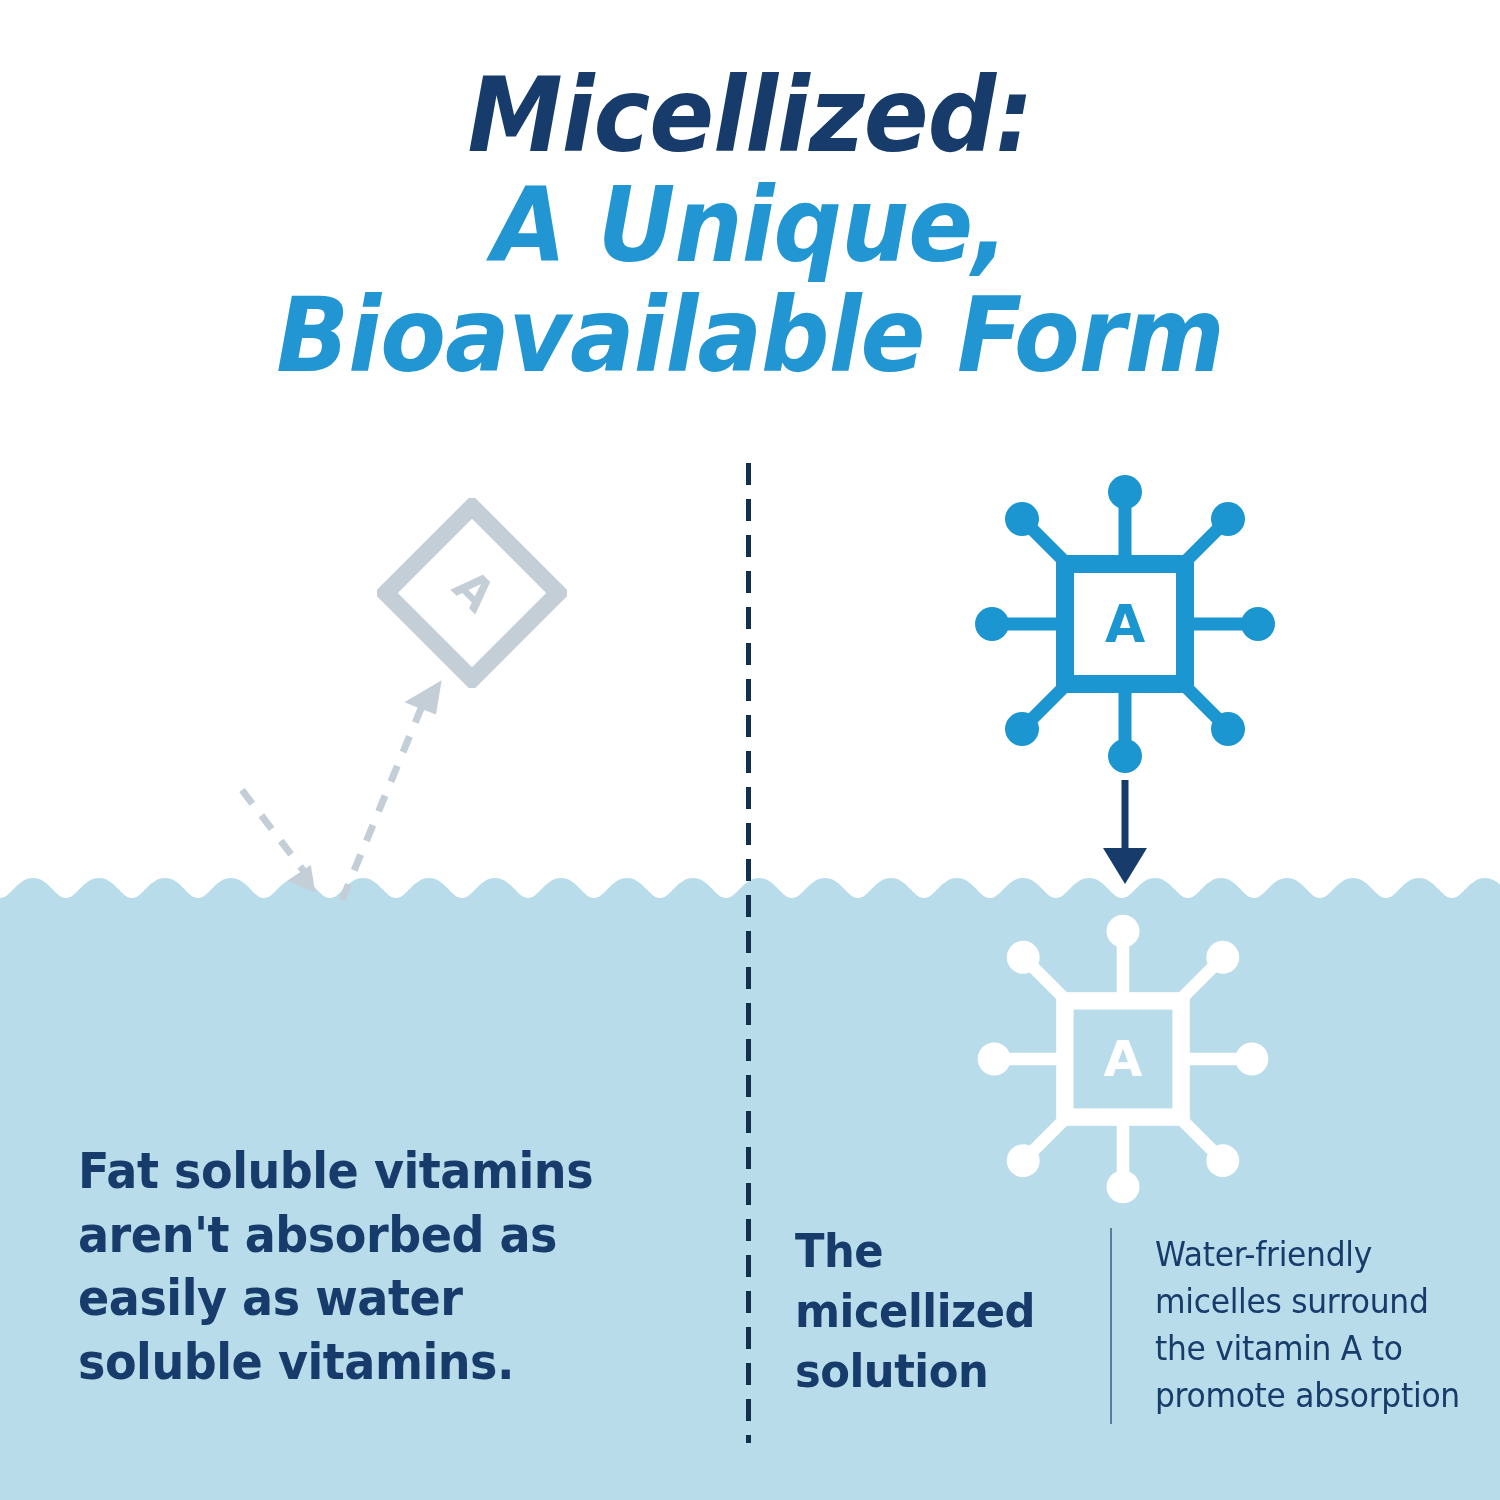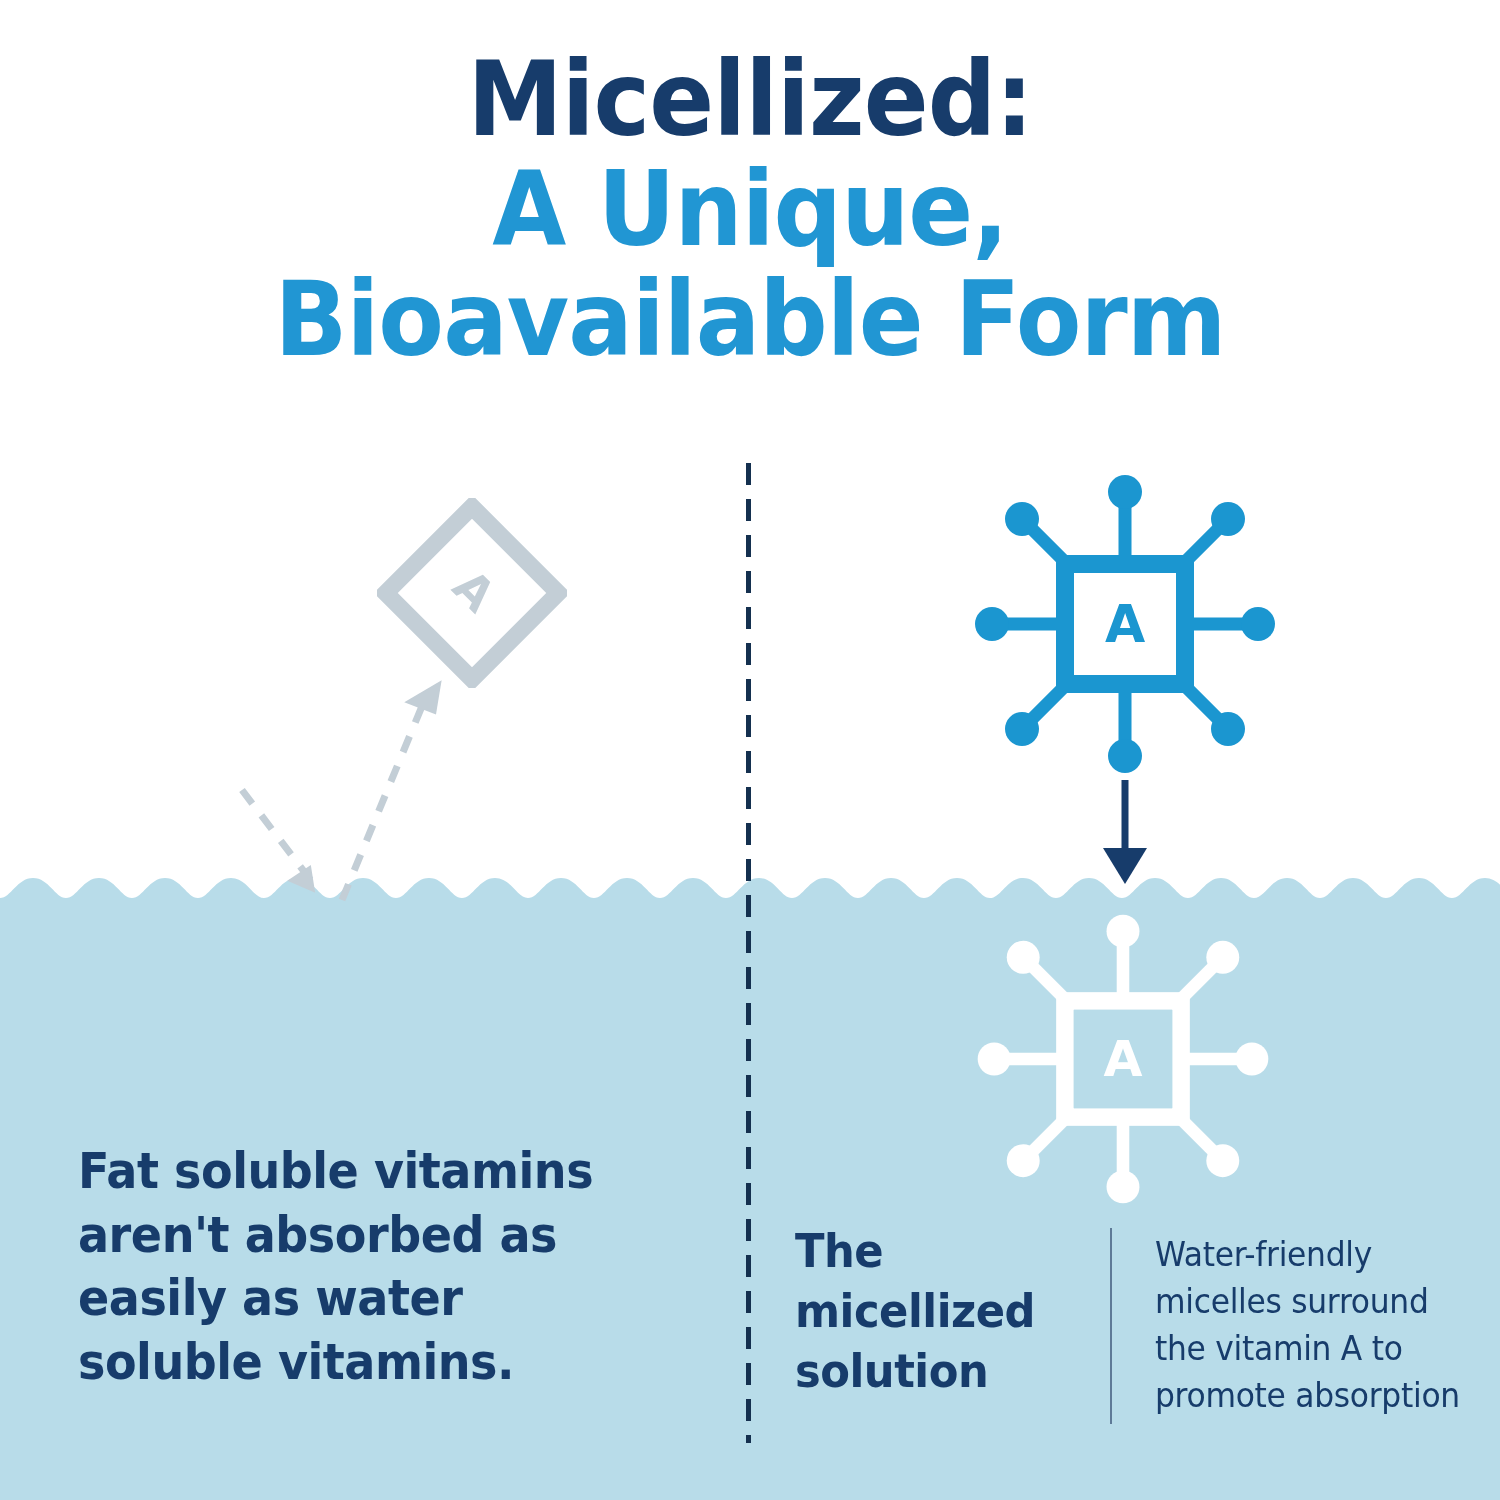--- a/index.html
+++ b/index.html
@@ -19,24 +19,25 @@
     width: 1500px;
     height: 1500px;
     background: #ffffff;
     overflow: hidden;
   }
 
   
   .title-block {
     position: absolute;
     left: 0;
-    top: 46px;
+    top: 62px;
     width: 1500px;
     text-align: center;
     line-height: 1.02;
+    font-style: italic;
   }
   .title-line1 {
     display: block;
     font-family: "DejaVu Sans", "Liberation Sans", sans-serif;
     font-weight: 700;
     font-size: 104px;
     letter-spacing: -1px;
     color: #173C6B;
     transform: scaleX(0.92);
   }

